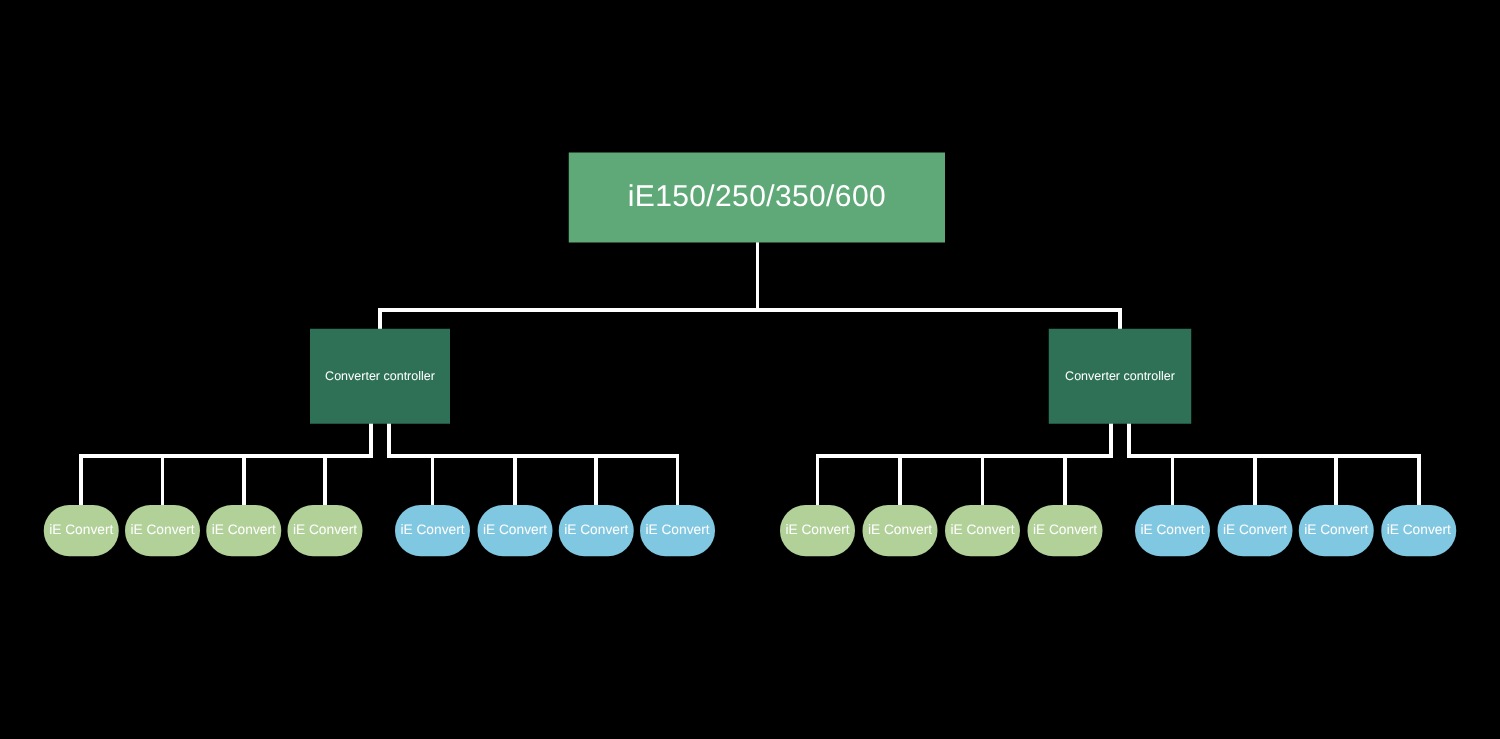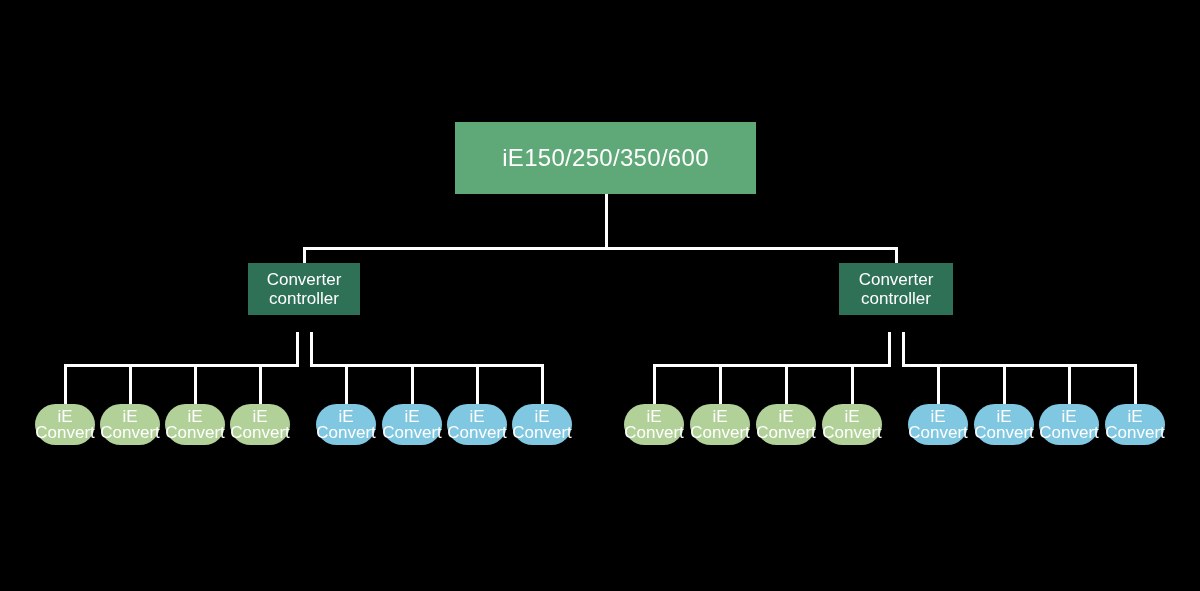--- a/index.html
+++ b/index.html
@@ -32,23 +32,23 @@
     left: 455px;
     top: 122px;
     width: 301px;
     height: 72px;
     background: #5fa877;
     font-size: 24px;
     letter-spacing: 0.3px;
   }
   .controller {
     width: 112px;
-    height: 52px;
+    height: 76px;
     background: #2e7156;
-    font-size: 17px;
+    font-size: 10px;
     line-height: 19px;
   }
   #controller-left { left: 248px; top: 263px; }
   #controller-right { left: 839px; top: 263px; width: 114px; }
   .annotation {
     position: absolute;
     left: 610px;
     top: 251px;
     transform: translateX(-50%);
     white-space: nowrap;
@@ -60,21 +60,21 @@
   }
   .leaf {
     position: absolute;
     width: 60px;
     height: 41px;
     display: flex;
     align-items: center;
     justify-content: center;
     text-align: center;
     color: #ffffff;
-    font-size: 17px;
+    font-size: 11px;
     line-height: 15.5px;
     border-radius: 28px;
   }
 </style>
 </head>
 <body>
 
 <div class="canvas">
   <svg id="connectors" width="1200" height="591" viewBox="0 0 1200 591" shape-rendering="crispEdges">
       <line x1="606" y1="194" x2="606" y2="248" stroke="#ffffff" stroke-width="3" stroke-linecap="square"></line>

